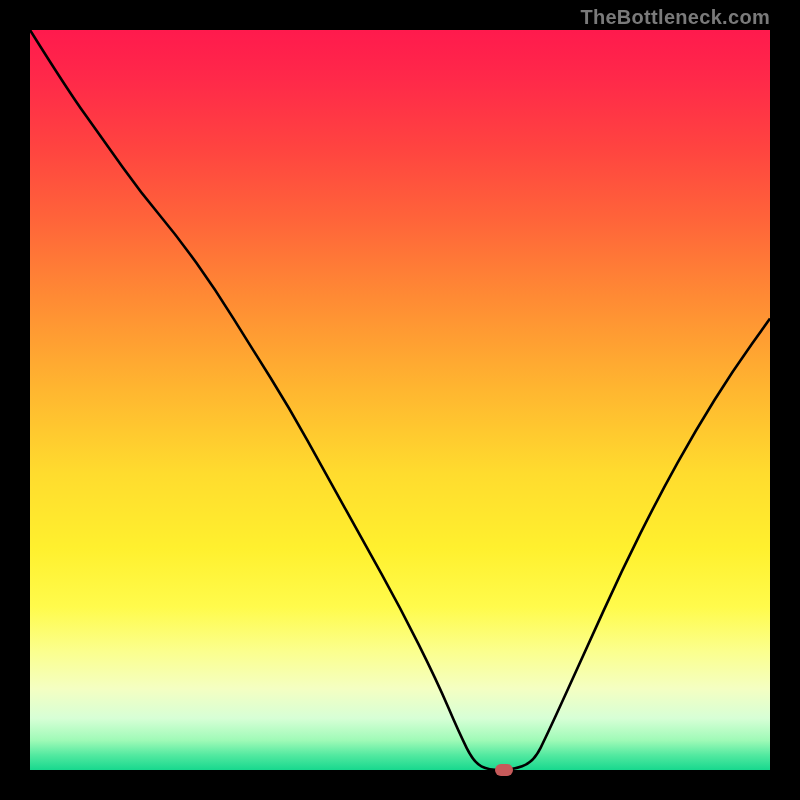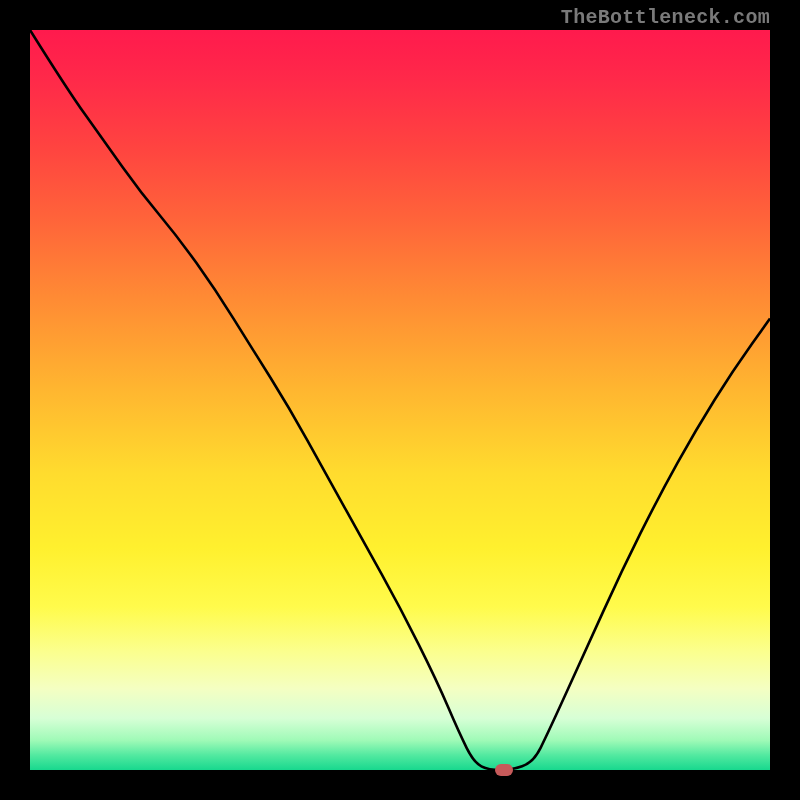--- a/index.html
+++ b/index.html
@@ -49,21 +49,21 @@
     position: absolute;
     width: 18px;
     height: 12px;
     border-radius: 6px;
     background: #c65a5a;
   }
   .watermark {
     position: absolute;
     top: 6px;
     right: 30px;
-    font-family: Liberation Mono, monospace;
+    font-family: Liberation Sans, sans-serif;
     font-weight: 700;
     font-size: 20px;
     letter-spacing: 0.3px;
     color: #7a7a7a;
   }
 </style>
 </head>
 <body>
 
 <div class="chart-container">

